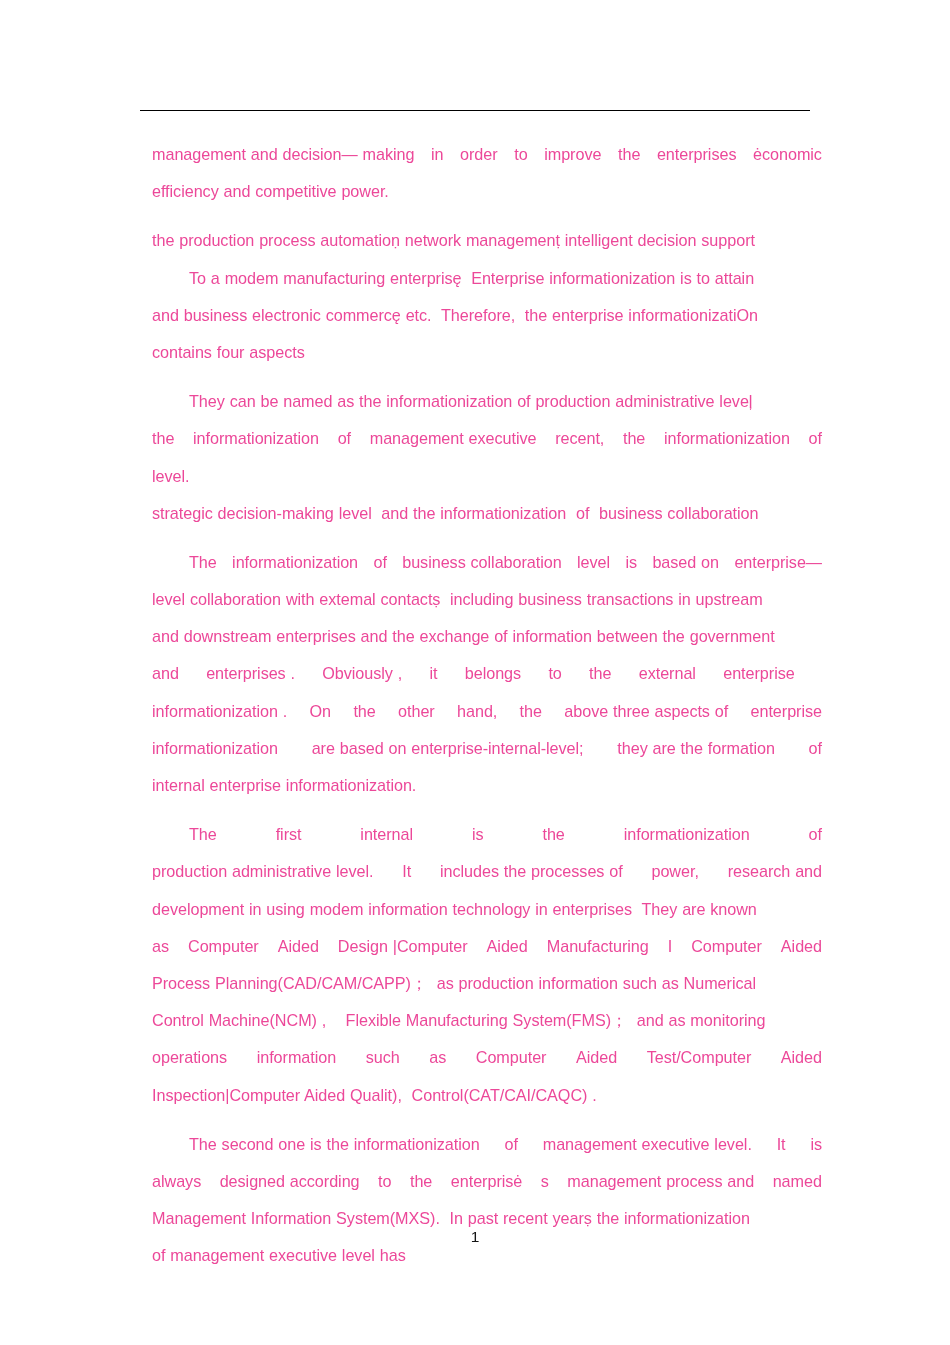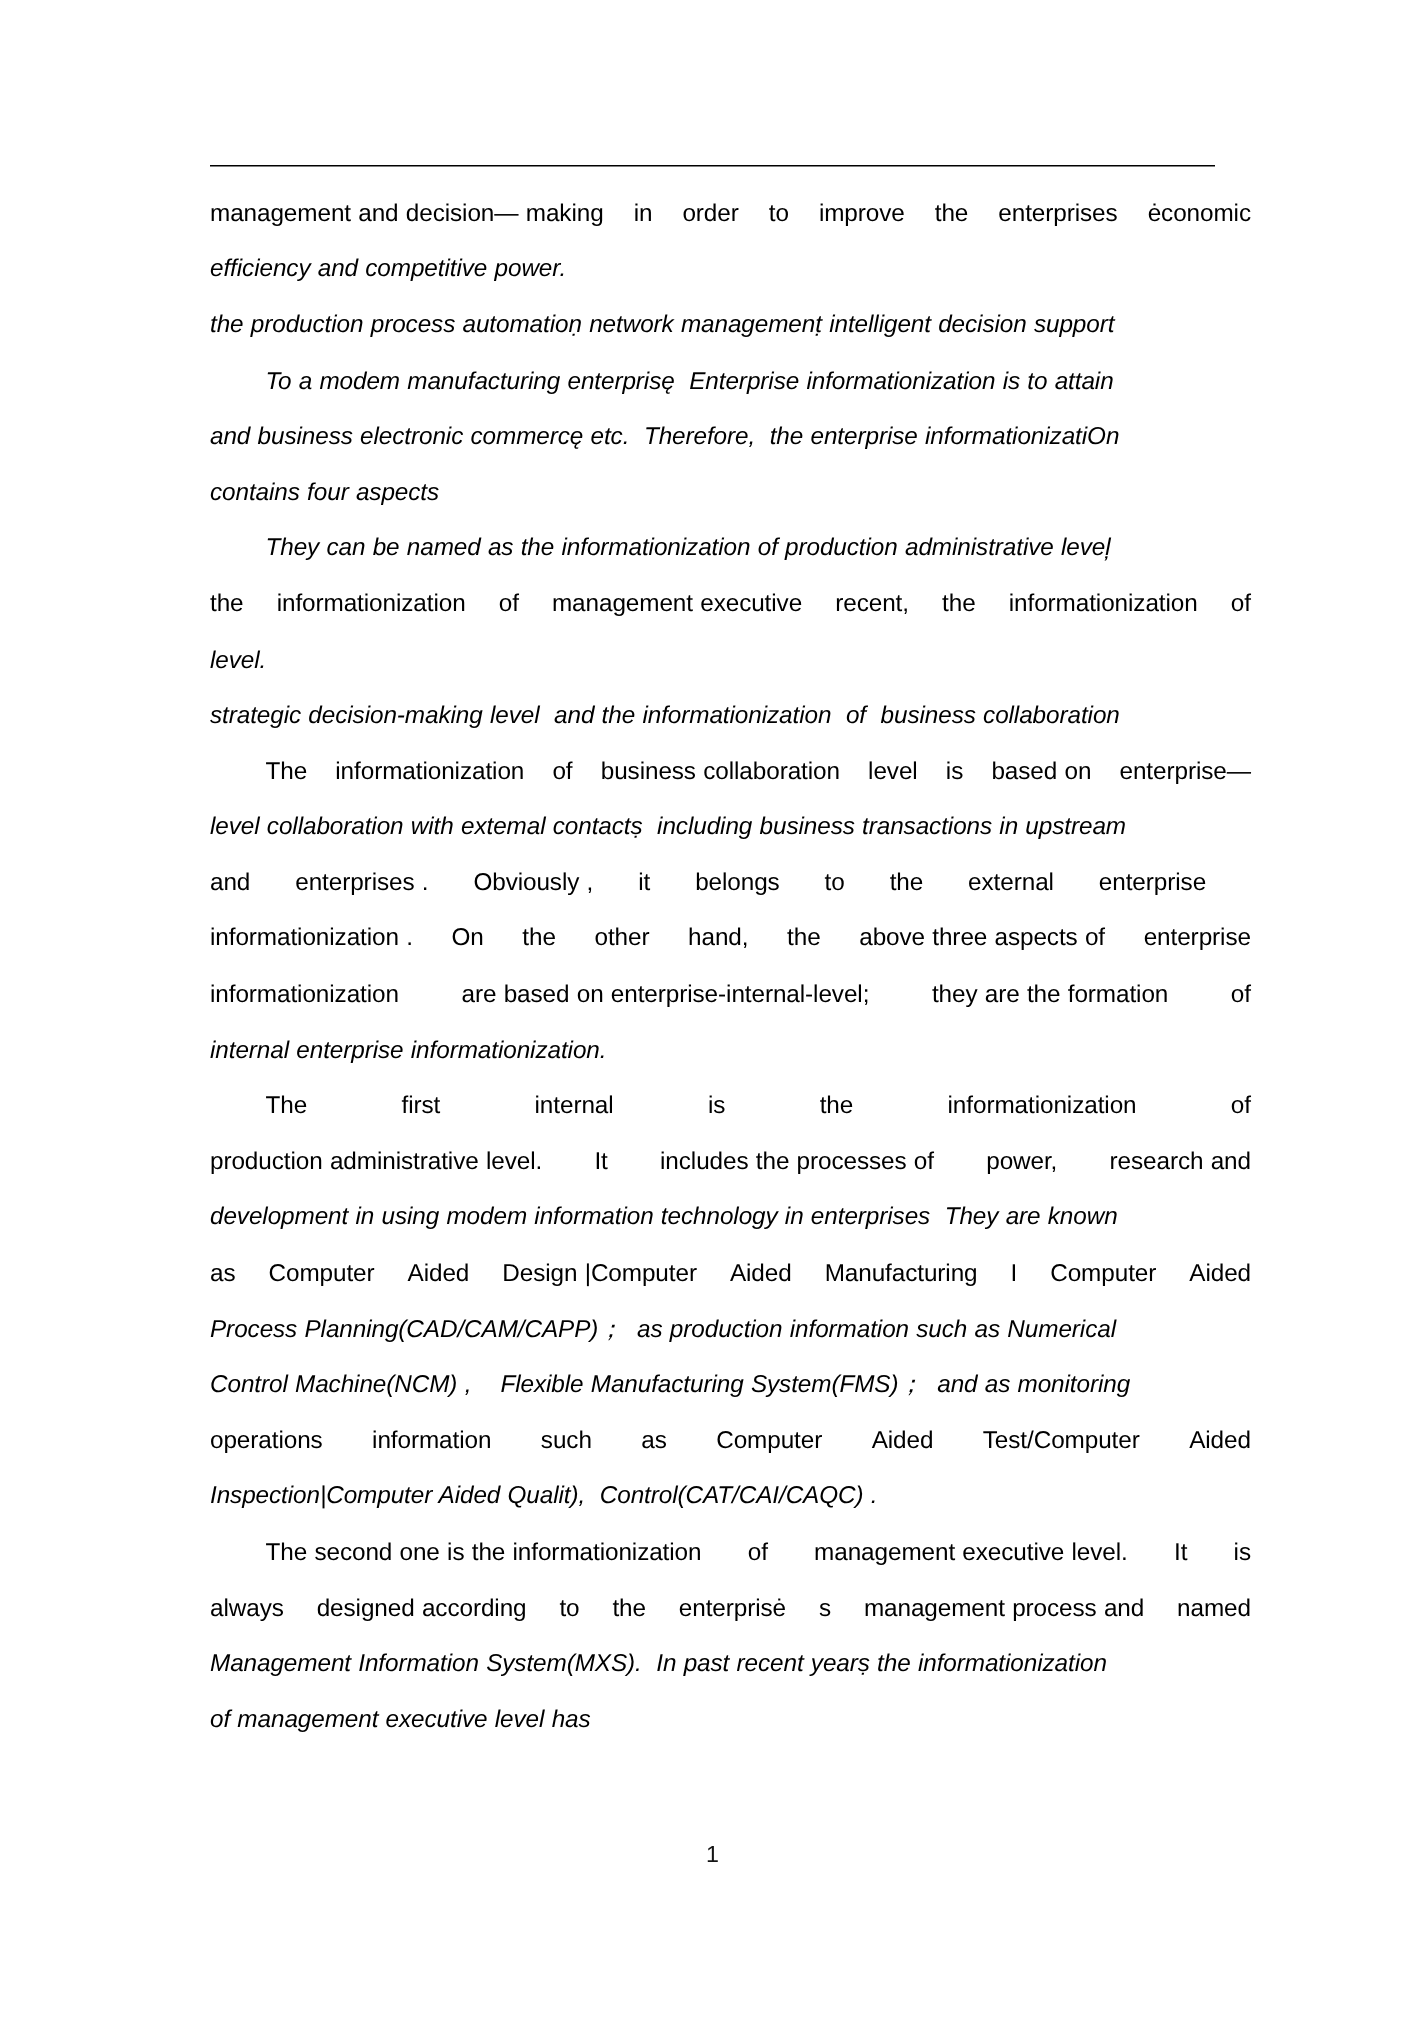--- a/index.html
+++ b/index.html
@@ -37,38 +37,37 @@
 
   
   #text-body {
     position: absolute;
     left: 140px;
     top: 124px;
     width: 694px;
   }
 
   .para {
-    margin: 0;
+    margin: 12px;
     font-size: 16.2px;
     line-height: 37.2px;
-    color: #000000;
+    color: #ec4899;
     text-align: justify;
     text-justify: inter-word;
     letter-spacing: -0.05px;
     word-spacing: 0.4px;
   }
 
   
   .ln {
     display: block;
     white-space: pre;
     height: 37.2px;
     line-height: 37.2px;
     overflow: visible;
-    font-style: italic;
   }
 
   
   .ln-just {
     display: flex;
     justify-content: space-between;
     white-space: pre;
     height: 37.2px;
     line-height: 37.2px;
   }
@@ -142,20 +141,21 @@
         <span>The</span>
         <span>informationization</span>
         <span>of</span>
         <span>business collaboration</span>
         <span>level</span>
         <span>is</span>
         <span>based on</span>
         <span>enterprise—</span>
       </div>
       <div class="ln">level collaboration with extemal contactṣ  including business transactions in upstream</div>
+      <div class="ln">and downstream enterprises and the exchange of information between the government</div>
       <div class="ln-just">
         <span>and</span>
         <span>enterprises .</span>
         <span>Obviously ,</span>
         <span>it</span>
         <span>belongs</span>
         <span>to</span>
         <span>the</span>
         <span>external</span>
         <span>enterprise</span>

